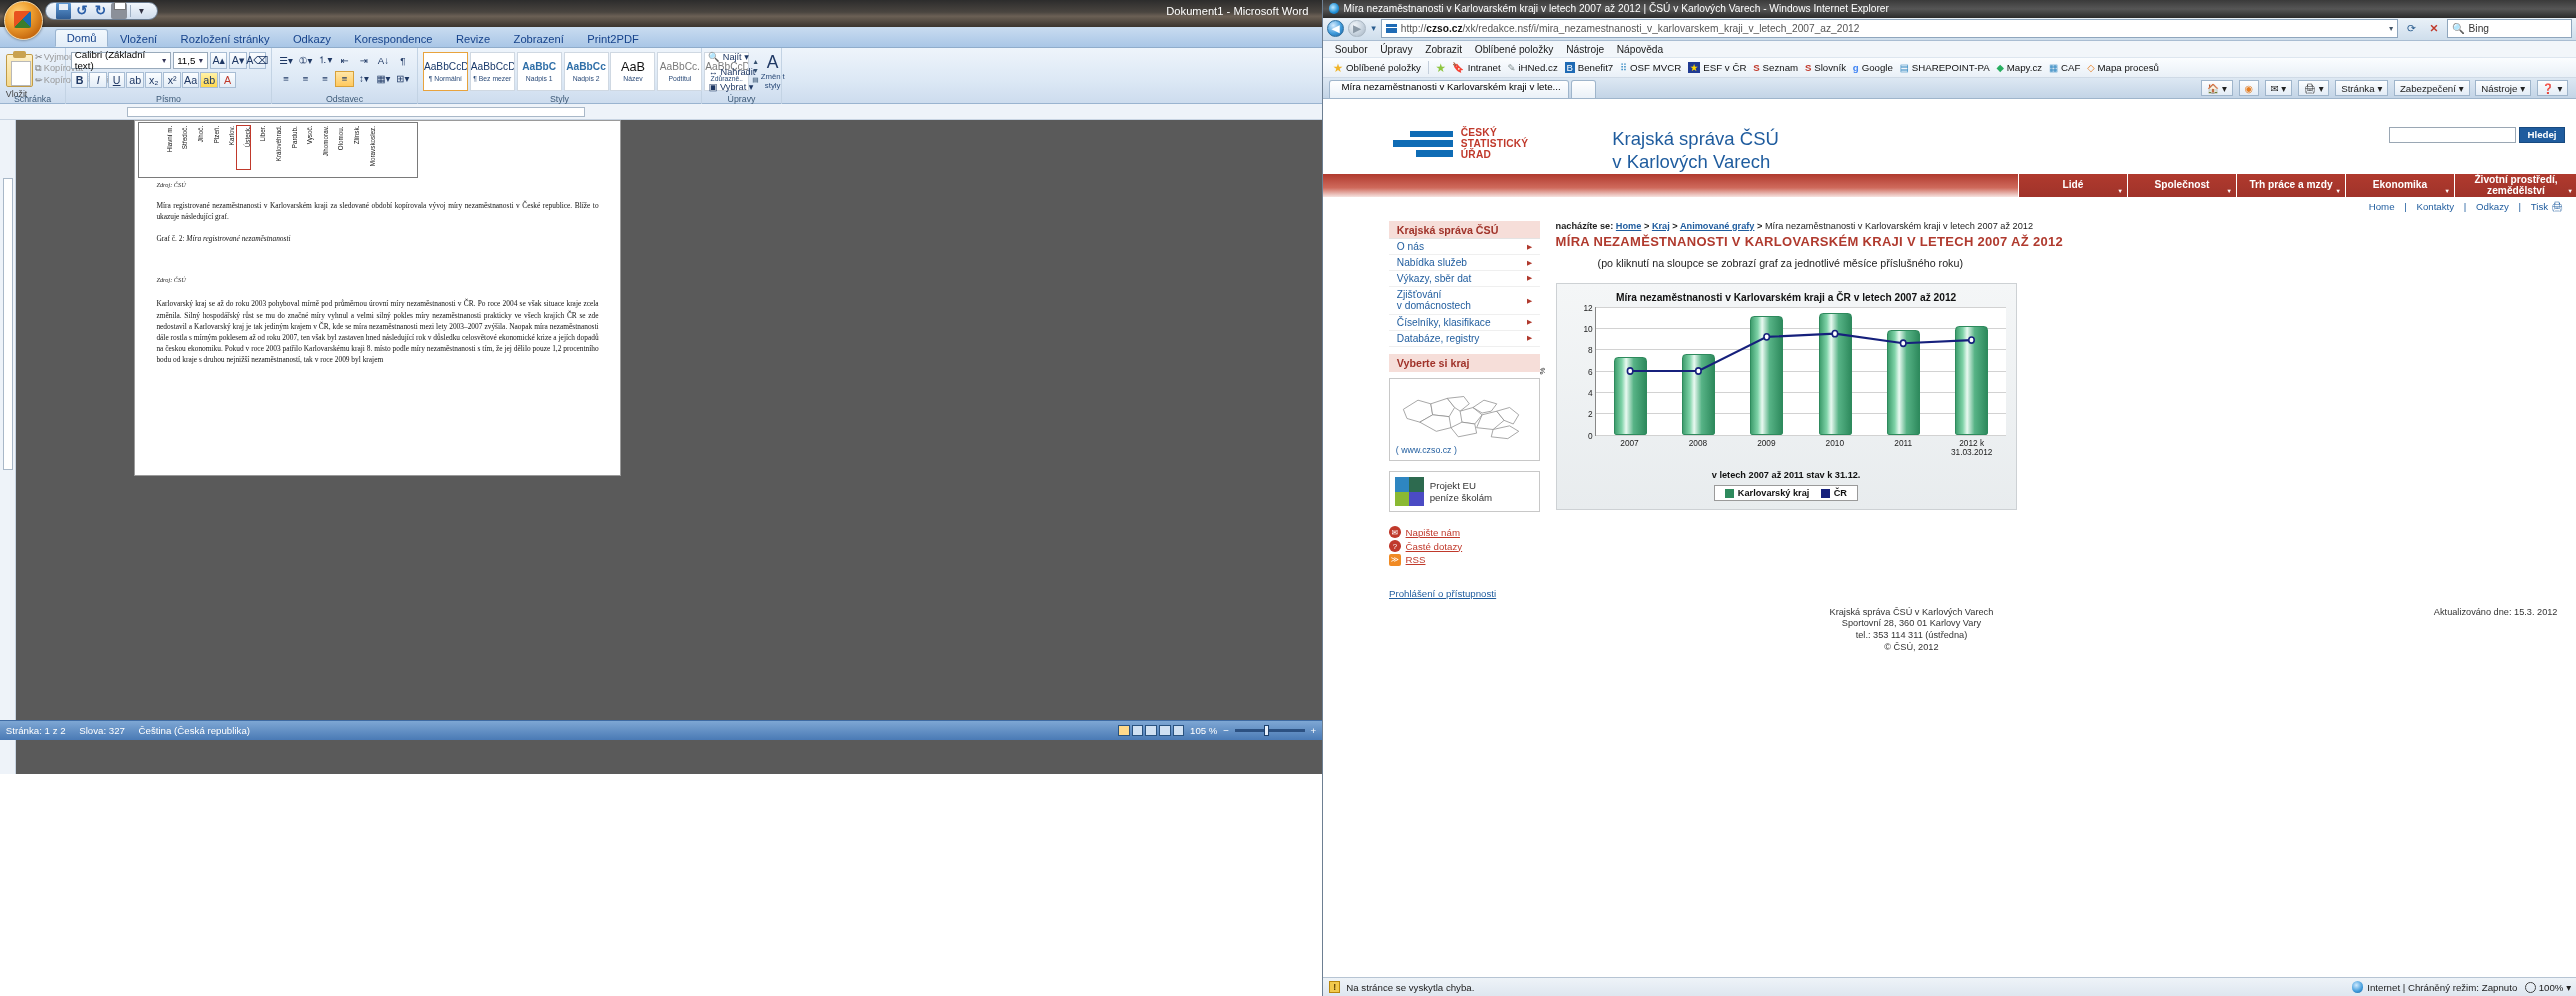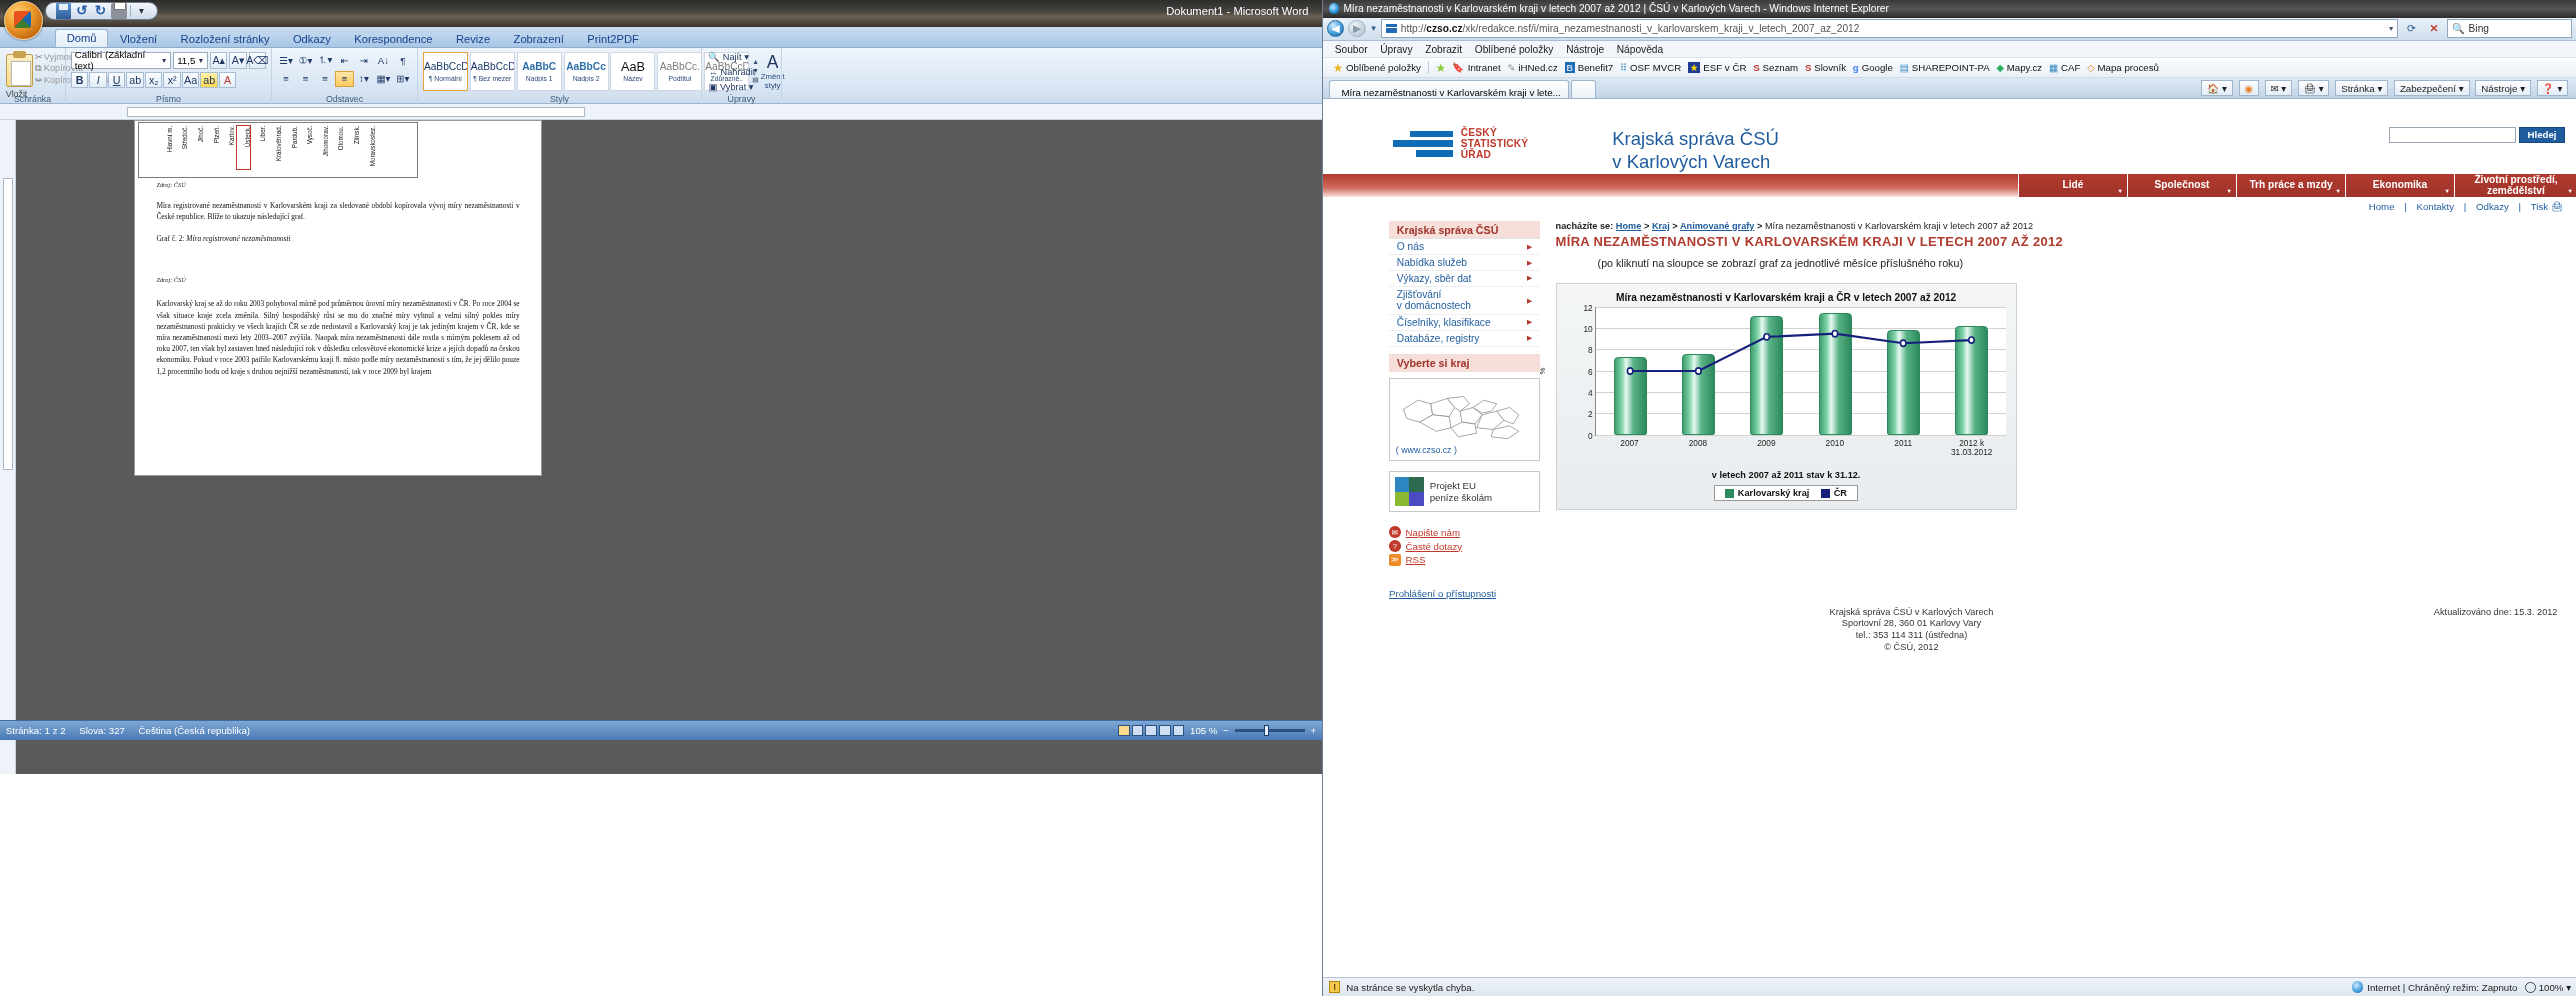--- a/index.html
+++ b/index.html
@@ -146,21 +146,21 @@
     position:relative; width:100%; height:654px;
     background:#5a5a5a;
     overflow:hidden;
   }
   .vruler {
     position:absolute; left:0; top:0; width:15.6px; height:654px; background:#eef3f9;
     border-right:1px solid #c8d4e2;
   }
   .vruler .vband{position:absolute;left:2.9px;top:58px;width:9.7px;height:292px;background:#fff;border:1px solid #a9b8c8;}
   .page {
-    position:absolute; left:134px; top:0px; width:408px; height:356px;
+    position:absolute; left:134px; top:0px; width:487px; height:356px;
     background:#ffffff; border:1px solid #9a9a9a;
     overflow:hidden;
   }
   .page-inner { padding:0 21.4px; font-family:"Liberation Serif", serif; }
   .minichart {
     position:absolute; left:2.9px; top:1px; width:280px; height:56px;
     border:1px solid #7a7a7a; background:#fff;
   }
   .minichart .labels { position:absolute; left:27px; top:2.9px; display:flex; gap:0px; }
   .minichart .labels span {
@@ -257,21 +257,21 @@
   .fav-item { display:flex; align-items:center; gap:2.9px; white-space:nowrap; cursor:pointer; }
   .star { color:#f0b429; font-size:11.7px; }
   .ie-tabsbar {
     height:21.4px; background:linear-gradient(to bottom,#dde8f3,#c3d4e6);
     display:flex; align-items:flex-end; padding-left:5.8px; gap:1.9px;
     border-bottom:1px solid #9fb5cb; position:relative;
   }
   .ie-tab {
     height:18.5px; background:linear-gradient(to bottom,#ffffff,#eaf1f8);
     border:1px solid #9fb5cb; border-bottom:none; border-radius:2.9px 2.9px 0 0;
-    display:flex; align-items:flex-end; gap:3.9px; padding:0 7.8px; font-size:9.7px;
+    display:flex; align-items:flex-start; gap:3.9px; padding:0 7.8px; font-size:9.7px;
     max-width:243px; white-space:nowrap; overflow:hidden;
   }
   .ie-tab.newtab { width:25px; }
   .tabs-right { margin-left:auto; display:flex; align-items:center; gap:5.8px; padding-right:7.8px; padding-bottom:1.9px; }
   .tr-btn { height:16.6px; border:1px solid #9fb5cb; background:linear-gradient(#fdfeff,#e3ecf6);
     font-size:9.7px; display:flex;align-items:center; padding:0 4.9px; gap:2.9px; color:#222;}
 
   
   .ie-content { position:absolute; left:0; top:119px; width:1254px; height:857px; background:#fff; overflow:hidden; }
   .site-head { display:flex; align-items:flex-start; padding:7.8px 0 0 0; position:relative; height:55px; }

